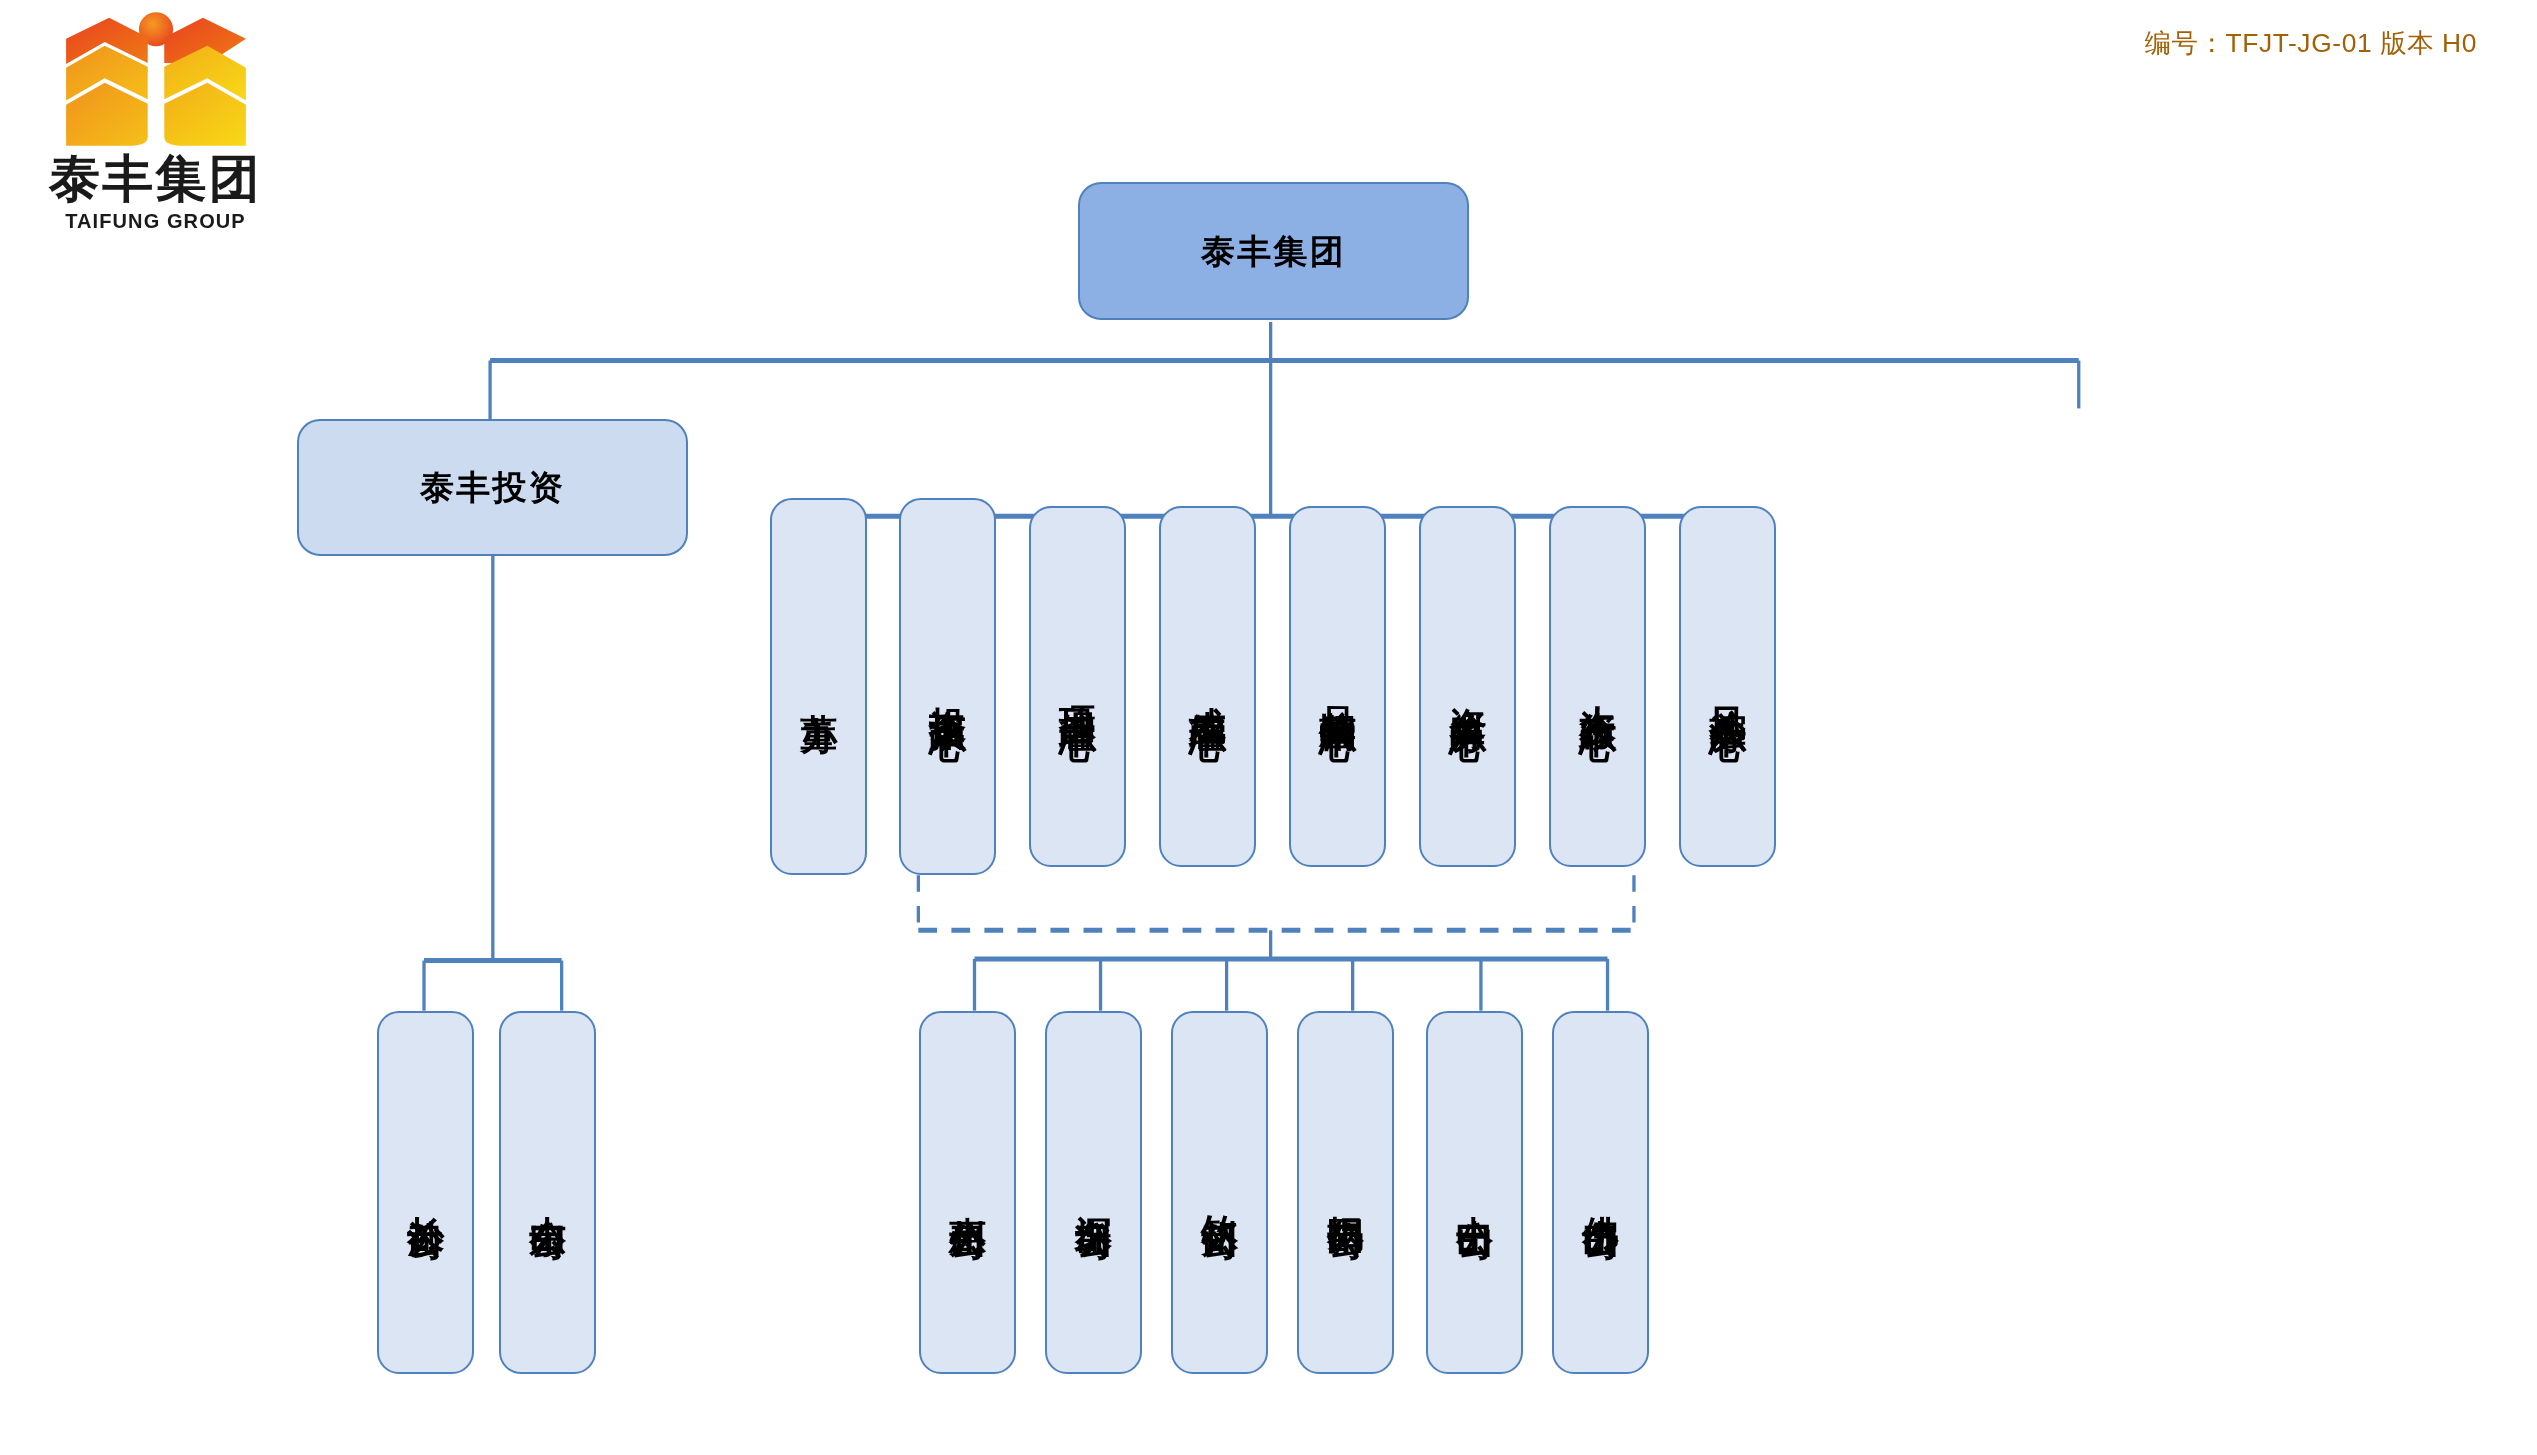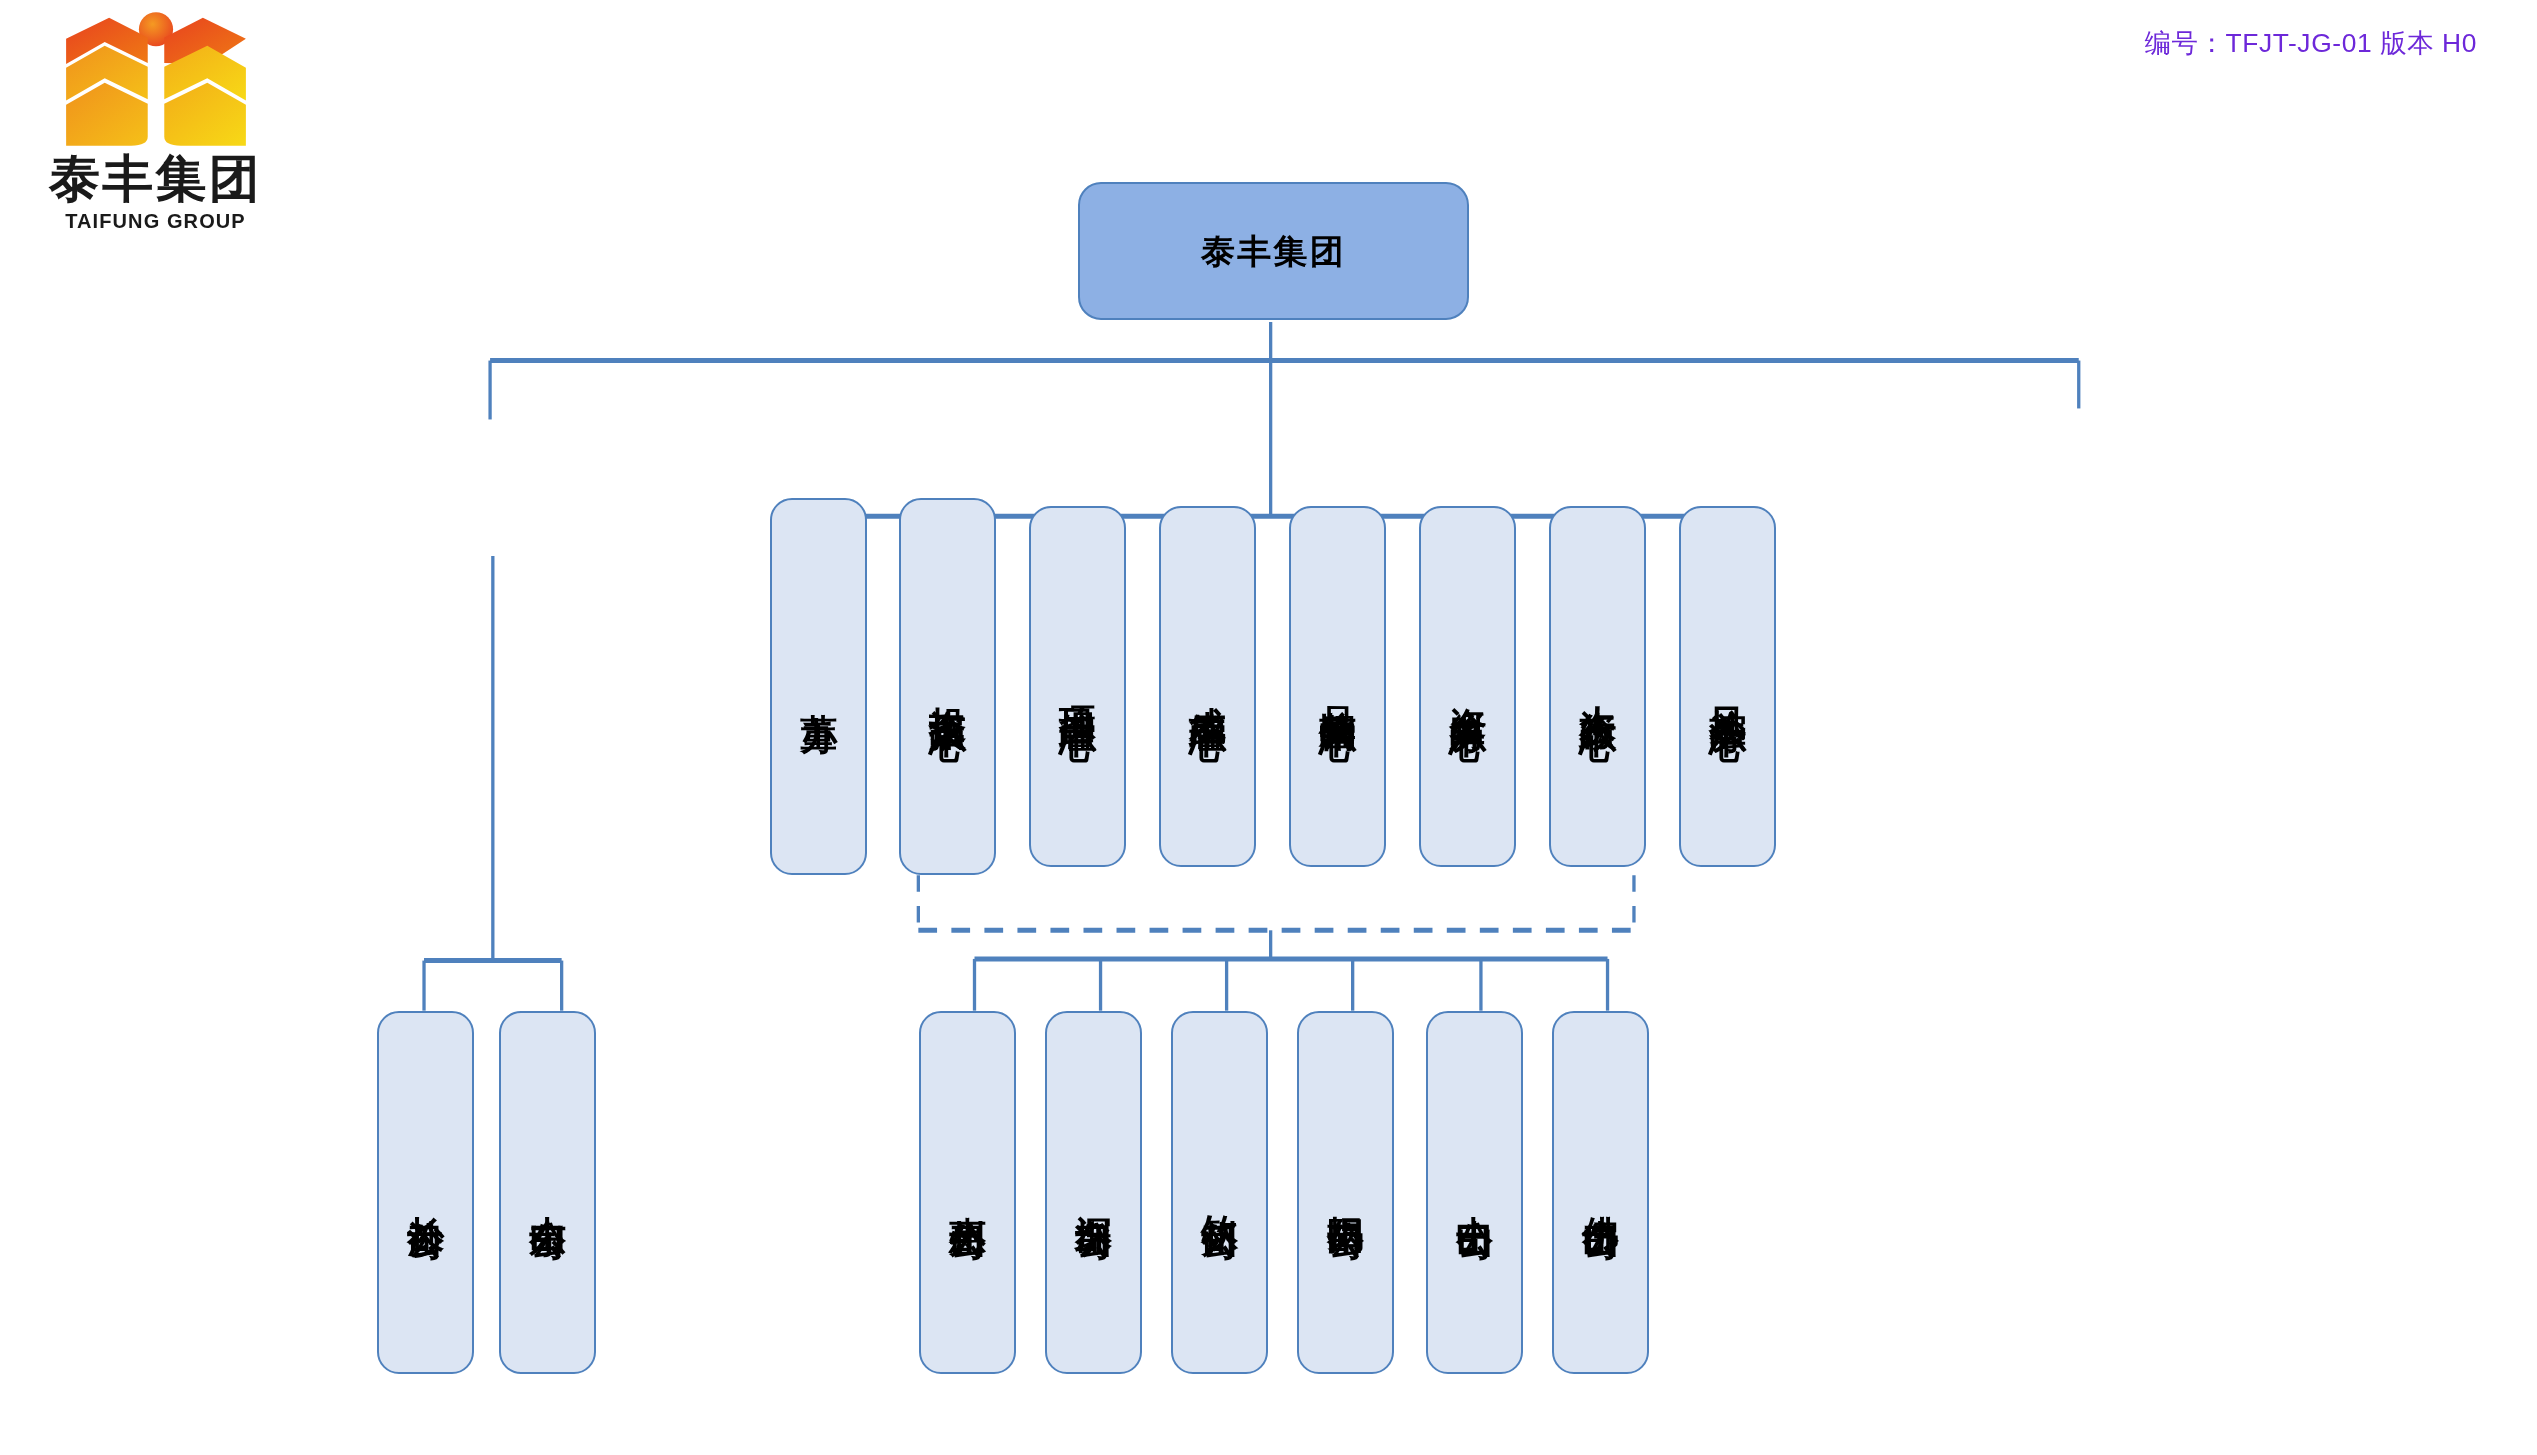--- a/index.html
+++ b/index.html
@@ -15,21 +15,21 @@
     overflow: hidden;
     font-family: "Liberation Sans", "DejaVu Sans", sans-serif;
   }
 
   
   #doc-code {
     position: absolute;
     top: 26.4px;
     right: 61px;
     font-size: 26.4px;
-    color: #6d28d9;
+    color: #a16207;
     letter-spacing: 0.6px;
     white-space: nowrap;
   }
 
   
   #logo-block {
     position: absolute;
     left: 40px;
     top: 11px;
     width: 231px;
@@ -190,20 +190,23 @@
       <line x1="2457" y1="1742" x2="2457" y2="1836"></line>
       <line x1="2690" y1="1742" x2="2690" y2="1836"></line>
       <line x1="2920" y1="1742" x2="2920" y2="1836"></line>
     </g>
   </svg>
 
   <div class="node horiz root" style="left:1078px; top:182px; width:391px; height:138px;">
     <span>泰丰集团</span>
   </div>
 
+  <div class="node horiz level2" style="left:297px; top:419px; width:391px; height:137px;">
+    <span>泰丰投资</span>
+  </div>
 
   <div class="node vert" style="left:770px; top:498px; width:97px; height:377px;">
     <span class="vtext">董办</span>
   </div>
   <div class="node vert" style="left:899px; top:498px; width:97px; height:377px;">
     <span class="vtext">投资拓展中心</span>
   </div>
   <div class="node vert" style="left:1029px; top:506px; width:97px; height:361px;">
     <span class="vtext">项目管理中心</span>
   </div>

